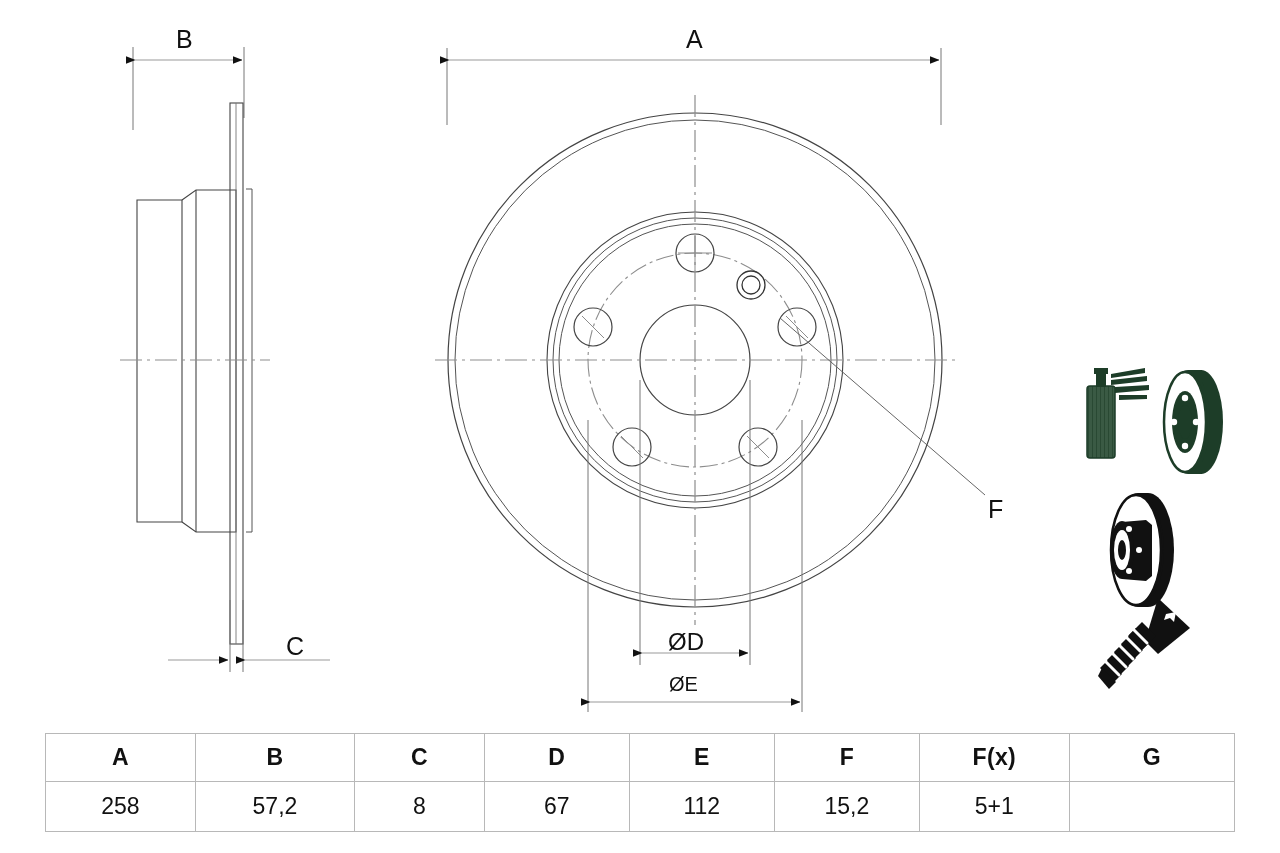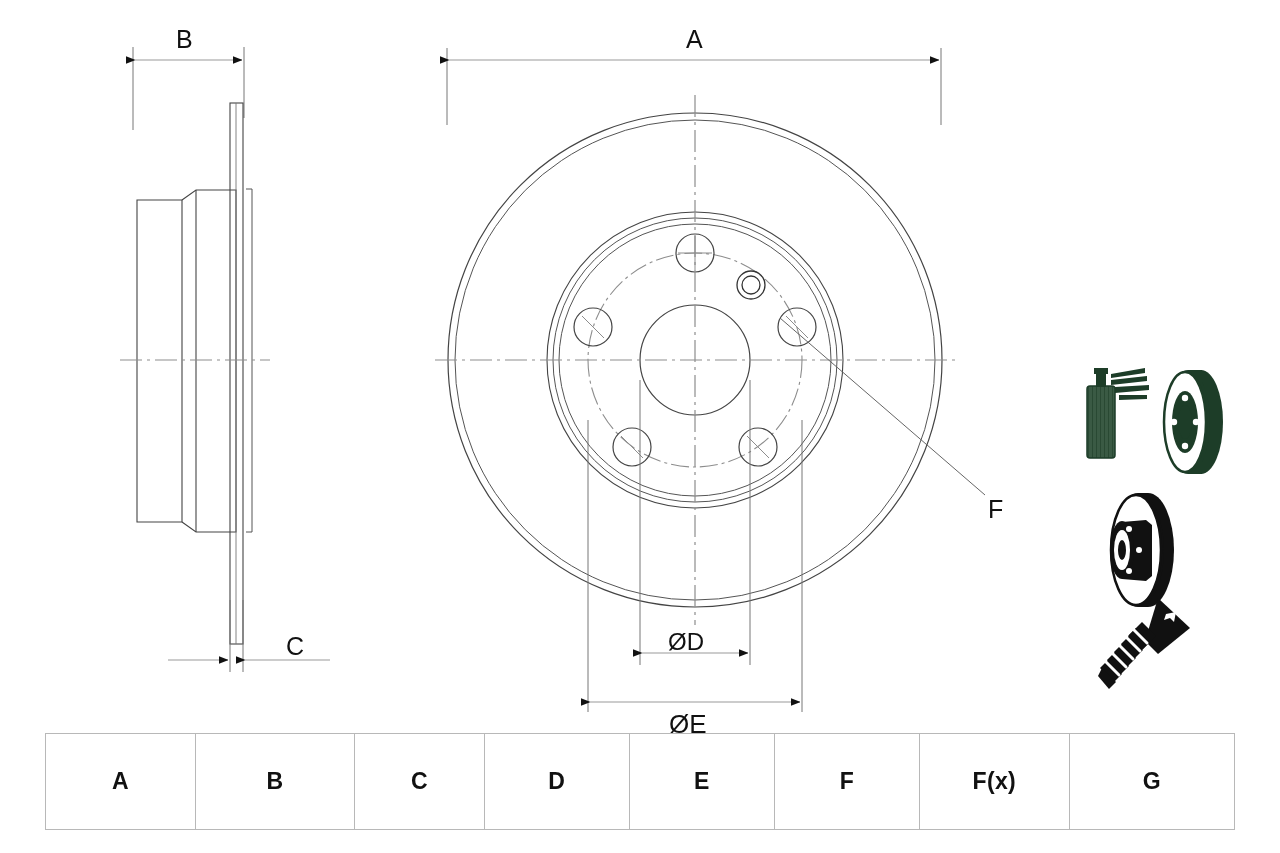--- a/index.html
+++ b/index.html
@@ -229,21 +229,21 @@
   </svg>
 
   <div style="position:absolute;left:176px;top:25px;font-size:25px;">B</div>
 
   <div style="position:absolute;left:286px;top:632px;font-size:25px;">C</div>
 
   <div style="position:absolute;left:686px;top:25px;font-size:25px;">A</div>
 
   <div style="position:absolute;left:668px;top:628px;font-size:24px;">ØD</div>
 
-  <div style="position:absolute;left:669px;top:673px;font-size:26px;margin-top:36px;">ØE</div>
+  <div style="position:absolute;left:669px;top:673px;font-size:20px;">ØE</div>
 
   <div style="position:absolute;left:988px;top:495px;font-size:25px;">F</div>
 
   <table id="spec-table">
     <colgroup>
       <col style="width:12.6%">
         <col style="width:13.4%">
         <col style="width:10.9%">
       <col style="width:12.2%">
         <col style="width:12.2%">
@@ -255,16 +255,26 @@
       <tr class="hdr">
         <td>A</td>
         <td>B</td>
         <td>C</td>
         <td>D</td>
         <td>E</td>
         <td>F</td>
         <td>F(x)</td>
         <td>G</td>
       </tr>
+      <tr class="val">
+        <td>258</td>
+        <td>57,2</td>
+        <td>8</td>
+        <td>67</td>
+        <td>112</td>
+        <td>15,2</td>
+        <td>5+1</td>
+        <td></td>
+      </tr>
     </tbody>
   </table>
 
 </div>
 
 </body></html>

